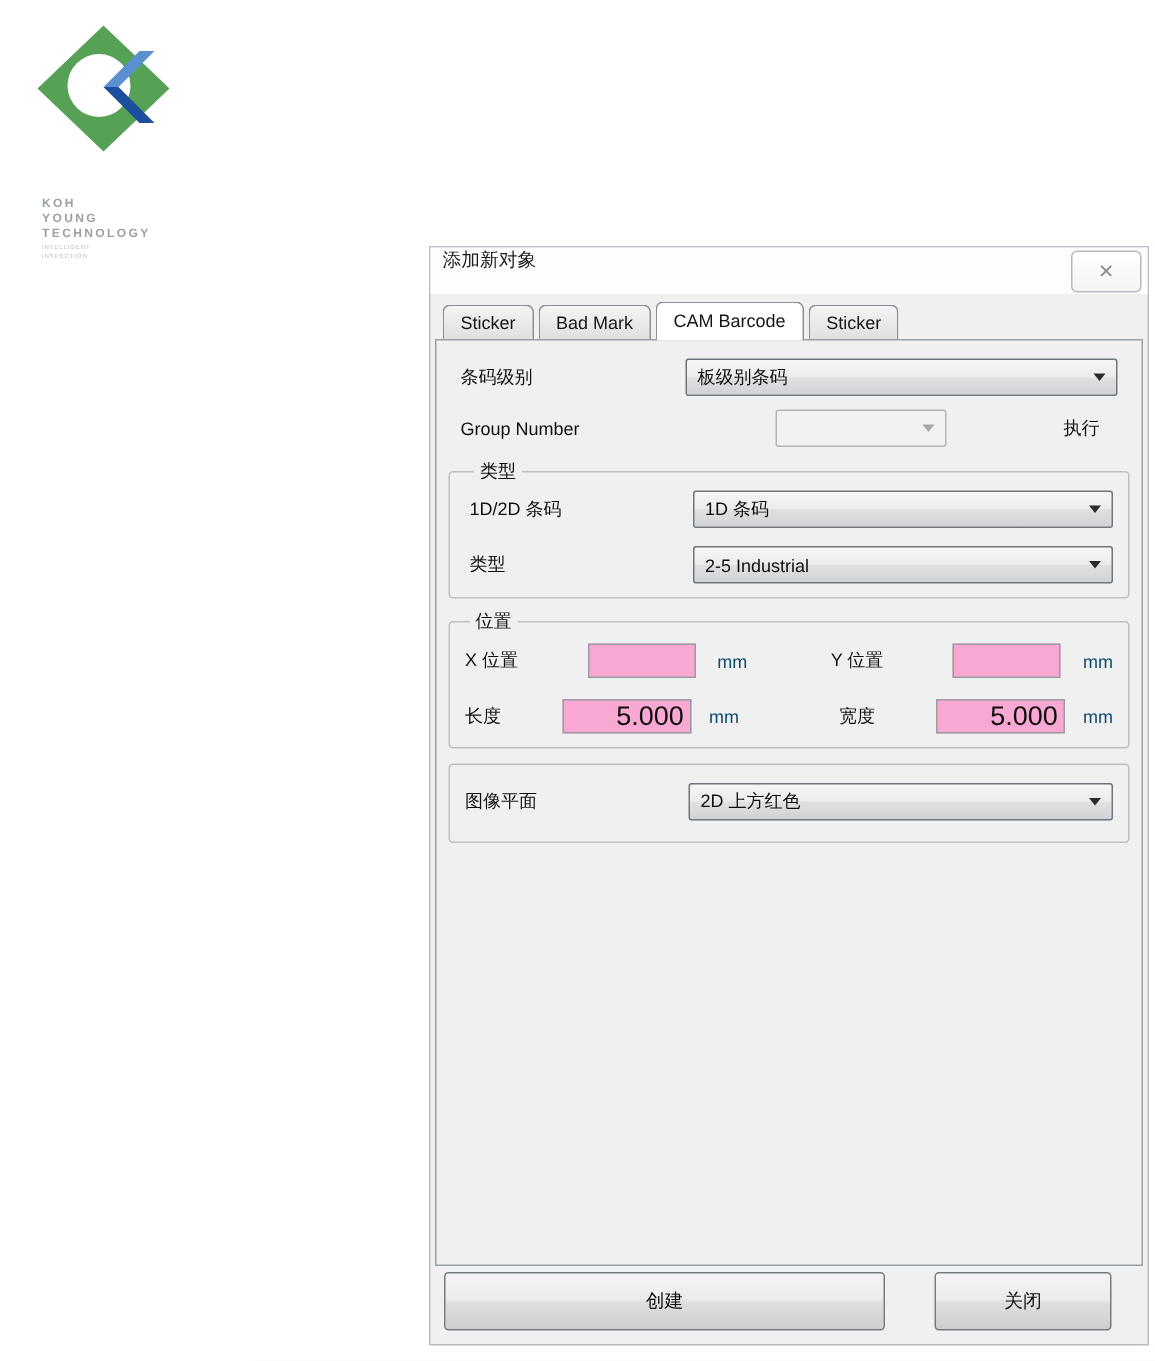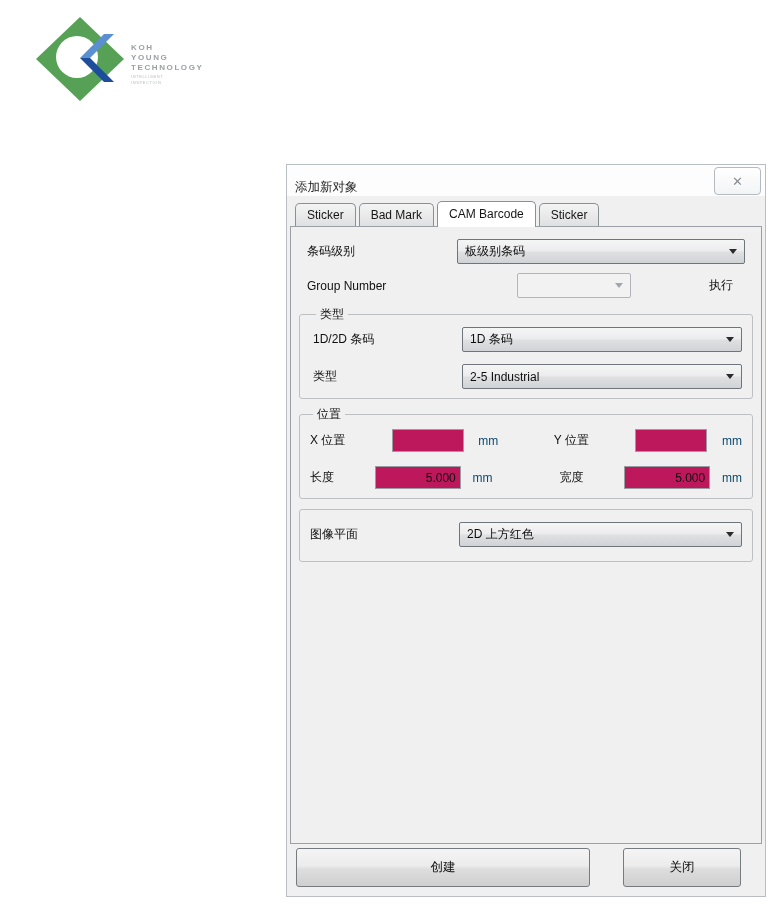--- a/index.html
+++ b/index.html
@@ -1,34 +1,34 @@
 <!DOCTYPE html>
 <html><head>
 <meta charset="utf-8">
 <style>
   * { margin:0; padding:0; box-sizing:border-box; }
   html,body { width:770px; height:907px; background:#ffffff;
     font-family:"Liberation Sans","DejaVu Sans",sans-serif; }
   body { position:relative; overflow:hidden; }
 
   
-  .logo { position:absolute; left:36px; top:15px; display:flex; align-items:flex-start; }
+  .logo { position:absolute; left:25px; top:15px; display:flex; align-items:flex-start;flex-direction:column; }
   .logo svg { width:92px; height:88px; display:block; }
   .logo-text { margin-left:3px; margin-top:28px; }
   .logo-line { font-size:8px; line-height:10px; letter-spacing:1.6px;
     color:#9aa0a5; font-weight:bold; }
   .logo-tagline { font-size:4px; line-height:5px; letter-spacing:0.6px;
     color:#b7bcc0; margin-top:1px; }
   .logo-tagline:first-of-type { margin-top:3px; }
 
   
   .dialog { position:absolute; left:286px; top:164px; width:480px; height:733px;
     background:#f0f0f0; border:1px solid #b9bec3; }
   .title-bar { position:relative; height:31px; background:#fdfdfd;
-    display:flex; align-items:flex-end; padding-left:8px; }
+    display:flex; align-items:flex-start; padding-left:8px; }
   .title-text { font-size:12.5px; color:#1c1c1c; }
   .close-btn { position:absolute; top:2px; right:4px; width:47px; height:28px;
     background:linear-gradient(#ffffff,#f3f4f6); border:1px solid #b4bac0;
     border-radius:4px; display:flex; align-items:center; justify-content:center;
     color:#868d94; font-size:13px; font-weight:bold; cursor:default;
     text-shadow:0 1px 0 #fff; }
 
   
   .tab-strip { display:flex; align-items:flex-end; margin:4px 0 0 8px;
     height:26px; position:relative; z-index:2; }
@@ -50,22 +50,22 @@
     border-radius:2px; }
   .combo .arrow { margin-left:auto; width:0; height:0; border-left:4px solid transparent;
     border-right:4px solid transparent; border-top:5px solid #2b2b2b; }
   .combo.disabled { background:#f2f2f2; border-color:#b2b6ba; color:#9aa0a4; }
   .combo.disabled .arrow { border-top-color:#a2a7ab; }
 
   fieldset { border:1px solid #bcc0c3; border-radius:3px; margin:0 -8px;
     padding:4px 10px 9px 10px; }
   legend { font-size:12px; color:#101010; padding:0 4px; margin-left:3px; }
 
-  .tbox { height:23px; border:1px solid #999da1; background:#be185d;
-    font-size:12px; color:#0d0d0d; padding:0 4px; text-align:right;
+  .tbox { height:23px; border:1px solid #999da1; background:#f9a8d4;
+    font-size:18px; color:#0d0d0d; padding:0 4px; text-align:right;
     font-family:"Liberation Sans","DejaVu Sans",sans-serif; }
   .unit { font-size:12px; color:#0c4a6e; margin-left:7px; }
 
   
   .btn { position:absolute; height:39px; background:linear-gradient(#f4f4f4 0%,
     #ececec 45%,#dddddd 55%,#cfcfcf 100%); border:1px solid #767b80;
     border-radius:3px; font-size:12.5px; color:#0d0d0d; display:flex;
     align-items:center; justify-content:center; cursor:default; }
   .btn-create { left:9px; bottom:9px; width:294px; }
   .btn-close { left:336px; bottom:9px; width:118px; }

